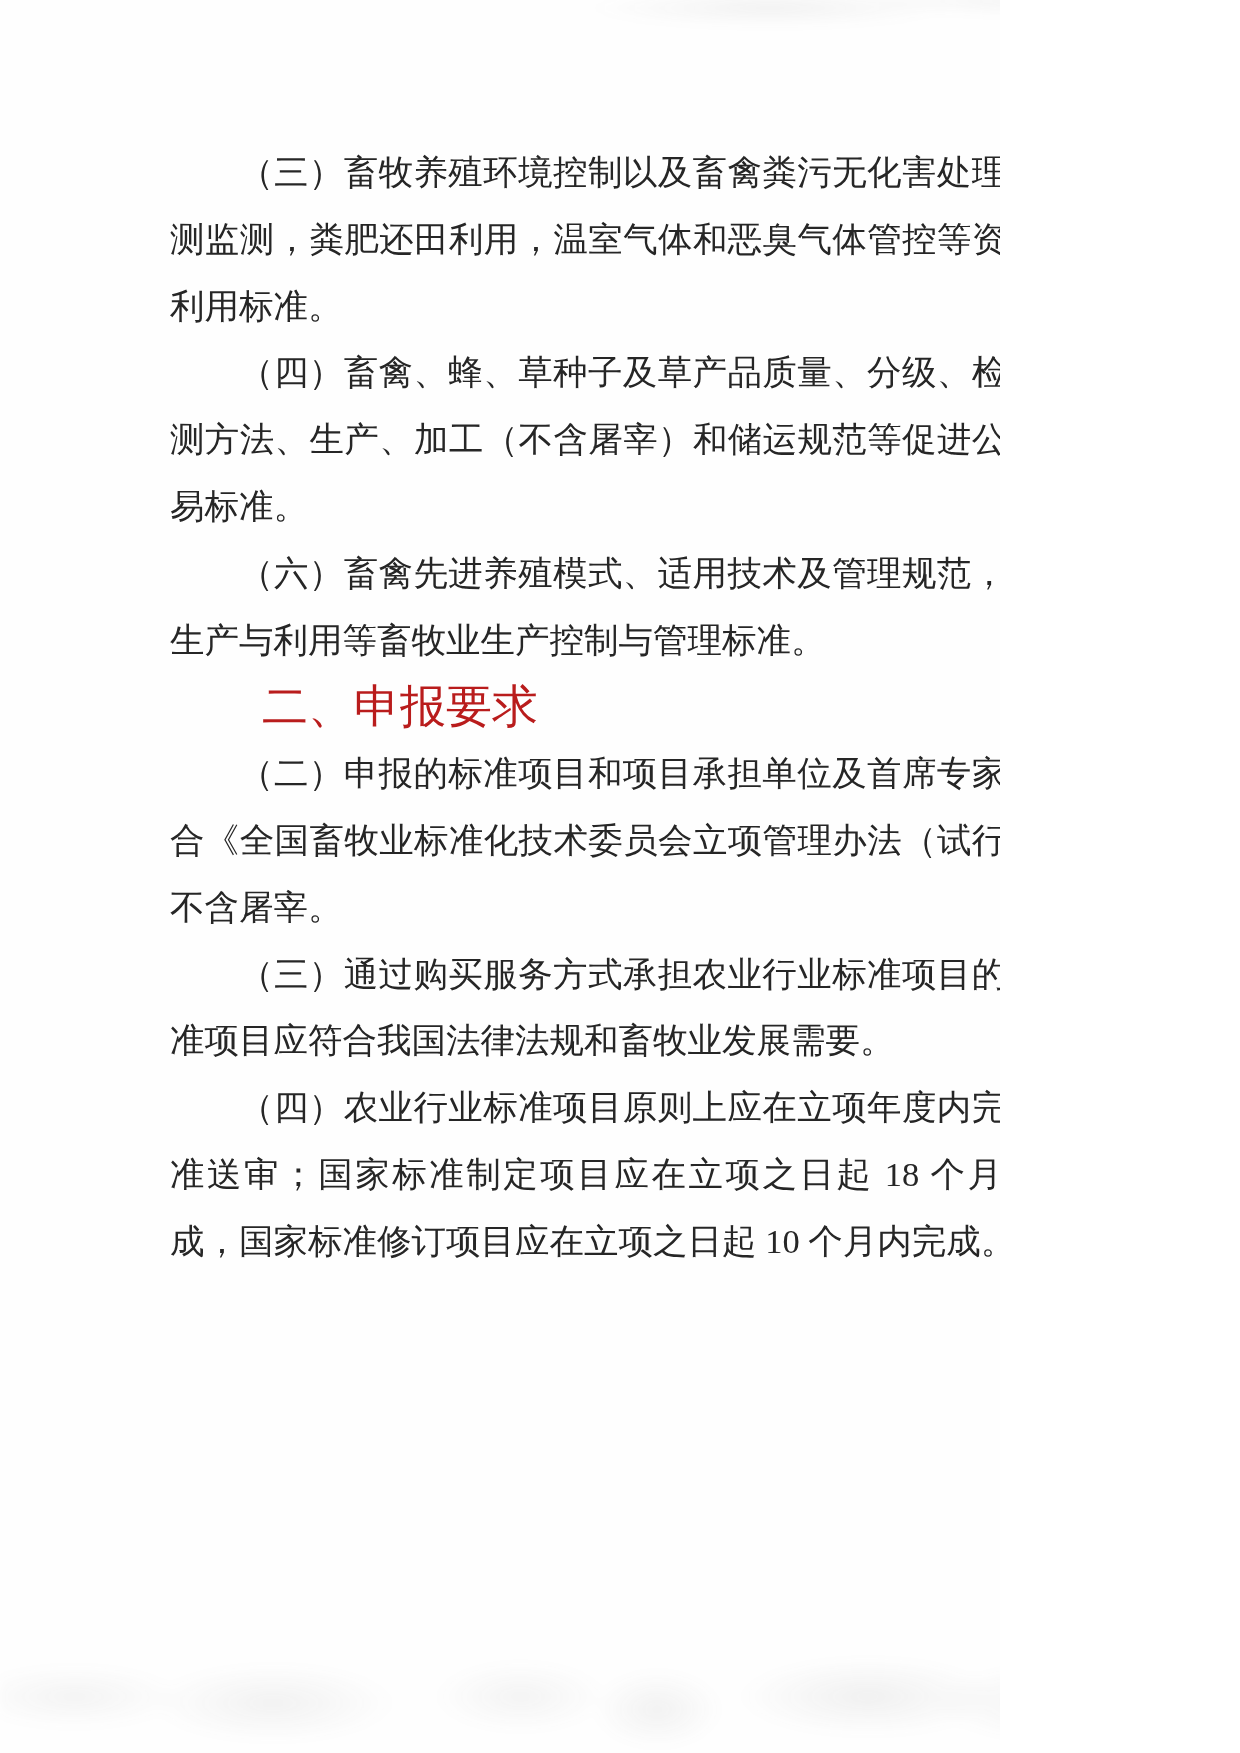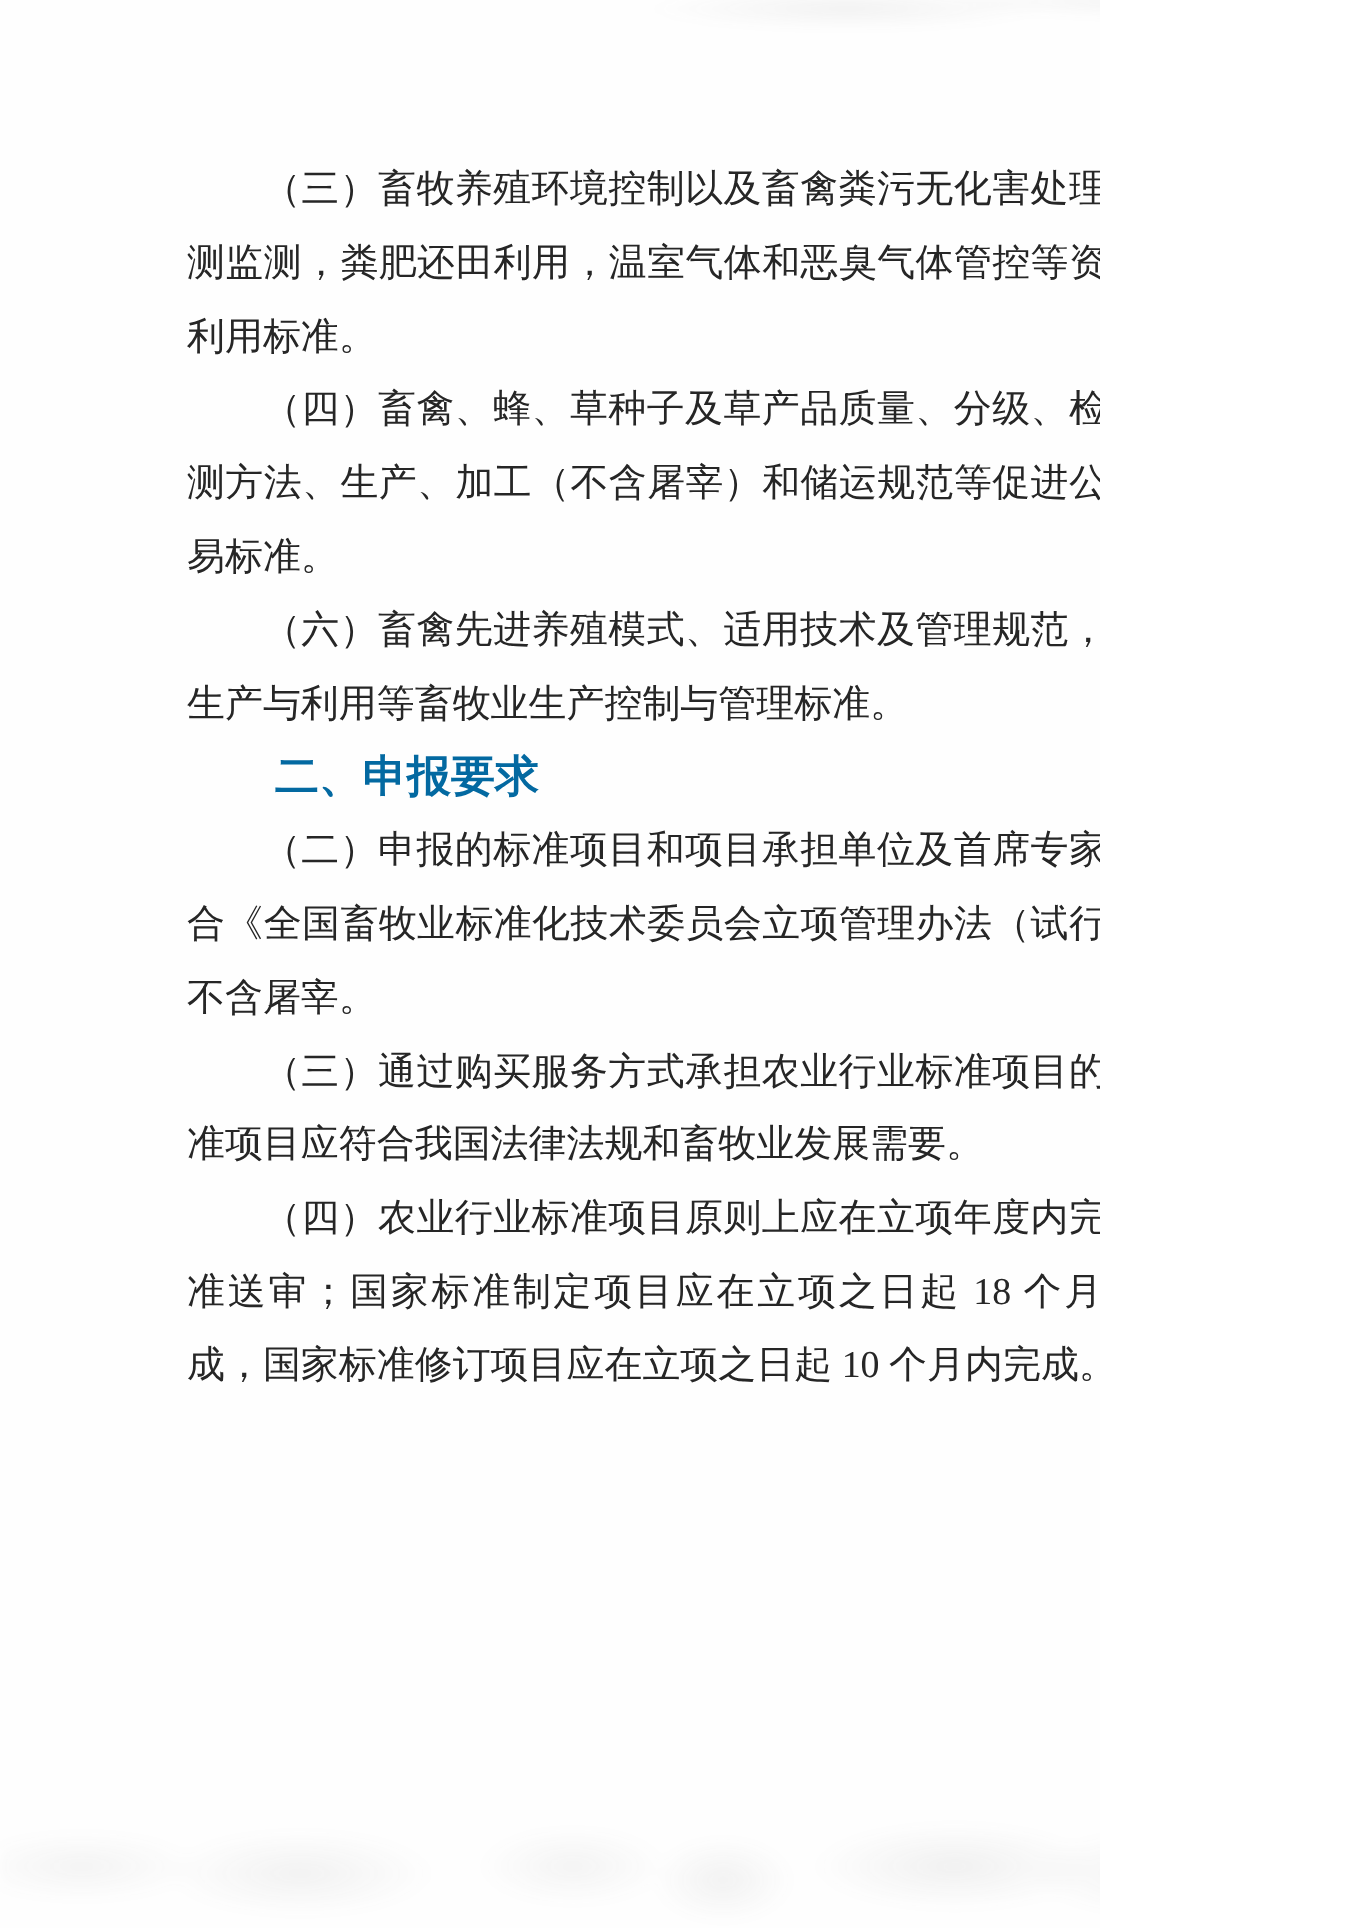--- a/index.html
+++ b/index.html
@@ -28,25 +28,25 @@
     line-height: 66.8px;
     text-align: justify;
     text-justify: inter-character;
     text-indent: 2em;
     letter-spacing: 0;
     word-break: break-all;
   }
   .heading {
     margin: 0;
     font-family: "Liberation Sans", "DejaVu Sans", sans-serif;
-    font-weight: 700;
-    font-size: 40px;
+    font-weight: 400;
+    font-size: 46px;
     line-height: 66.8px;
     text-indent: 2em;
-    color: #0369a1;
+    color: #b91c1c;
   }
   
   .scan-top {
     position: absolute;
     left: 560px;
     top: -20px;
     width: 700px;
     height: 70px;
     background:
       radial-gradient(ellipse 260px 28px at 30% 40%, rgba(90,90,90,0.07), transparent 70%),

